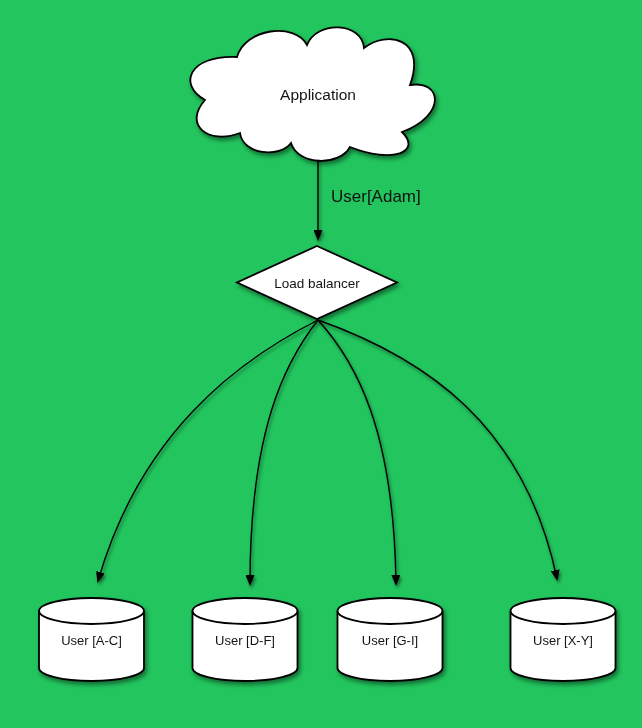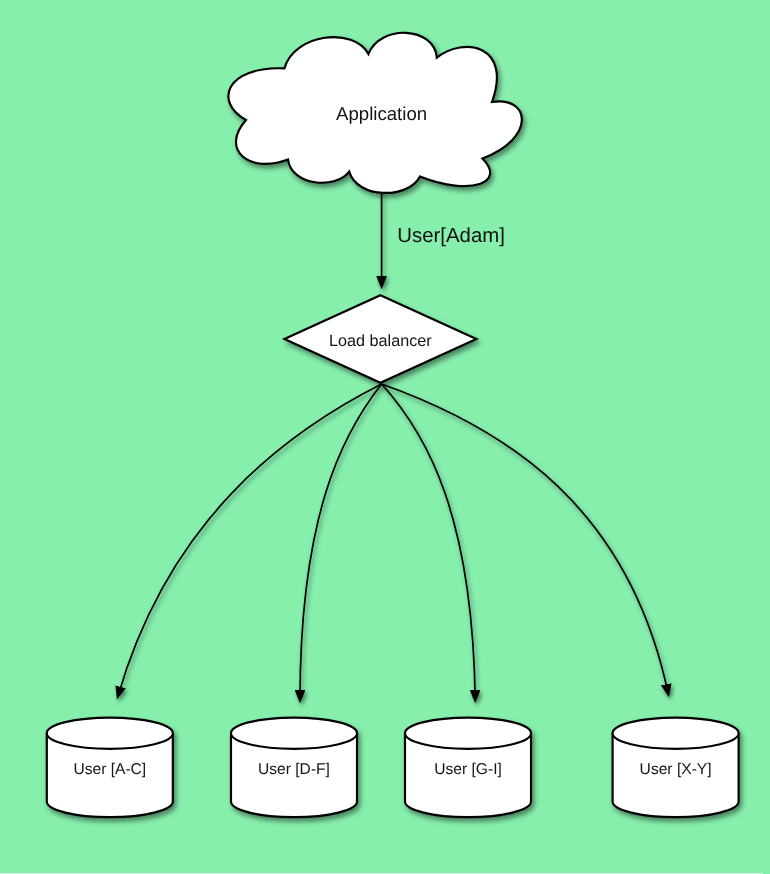--- a/index.html
+++ b/index.html
@@ -5,21 +5,21 @@
   html, body {
     margin: 0;
     padding: 0;
     background: #ffffff;
     font-family: "Liberation Sans", sans-serif;
   }
   .canvas-wrap {
     position: relative;
     width: 642px;
     height: 728px;
-    background: #86efac;
+    background: #22c55e;
     overflow: hidden;
   }
   svg { display: block; }
   .shape {
     fill: #ffffff;
     stroke: #000000;
     stroke-width: 1.8;
   }
   .edge {
     fill: none;

